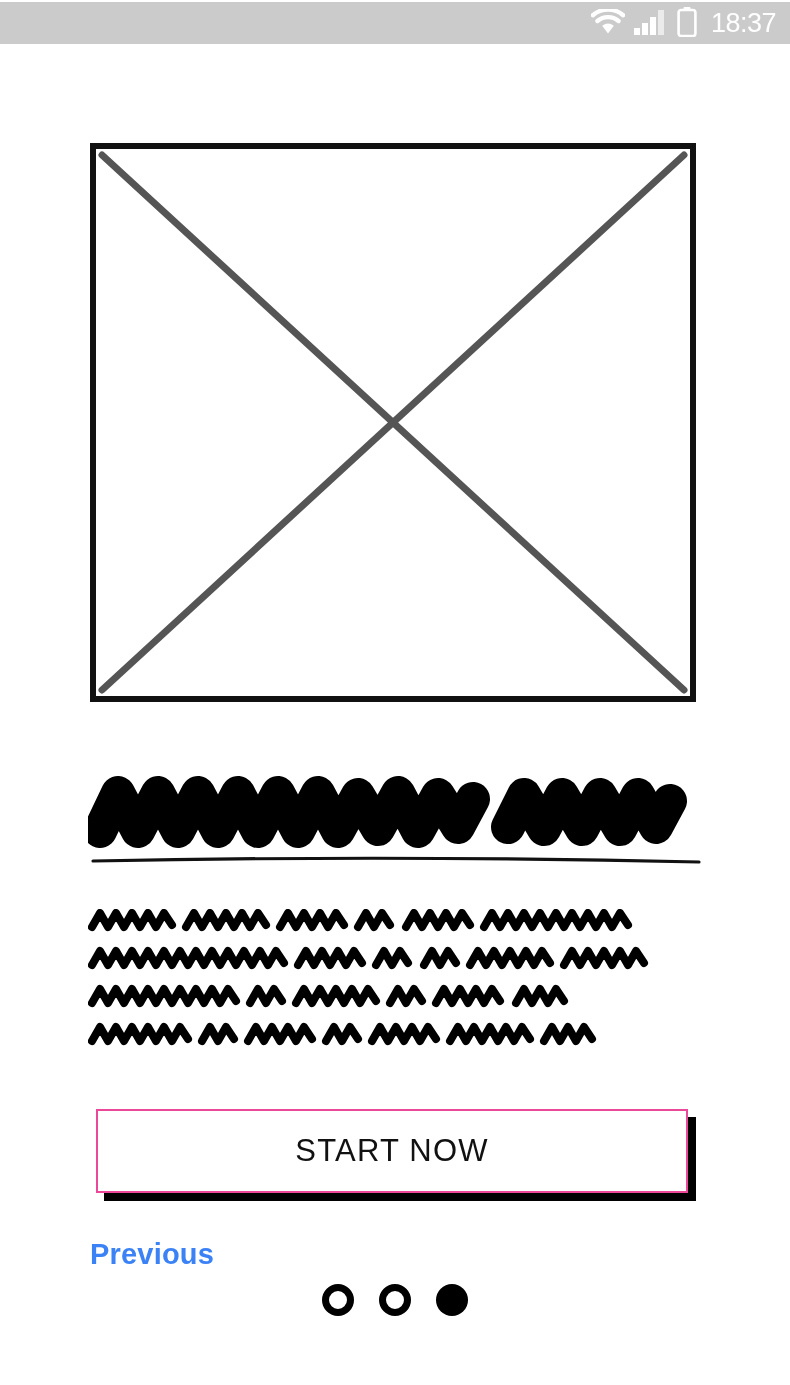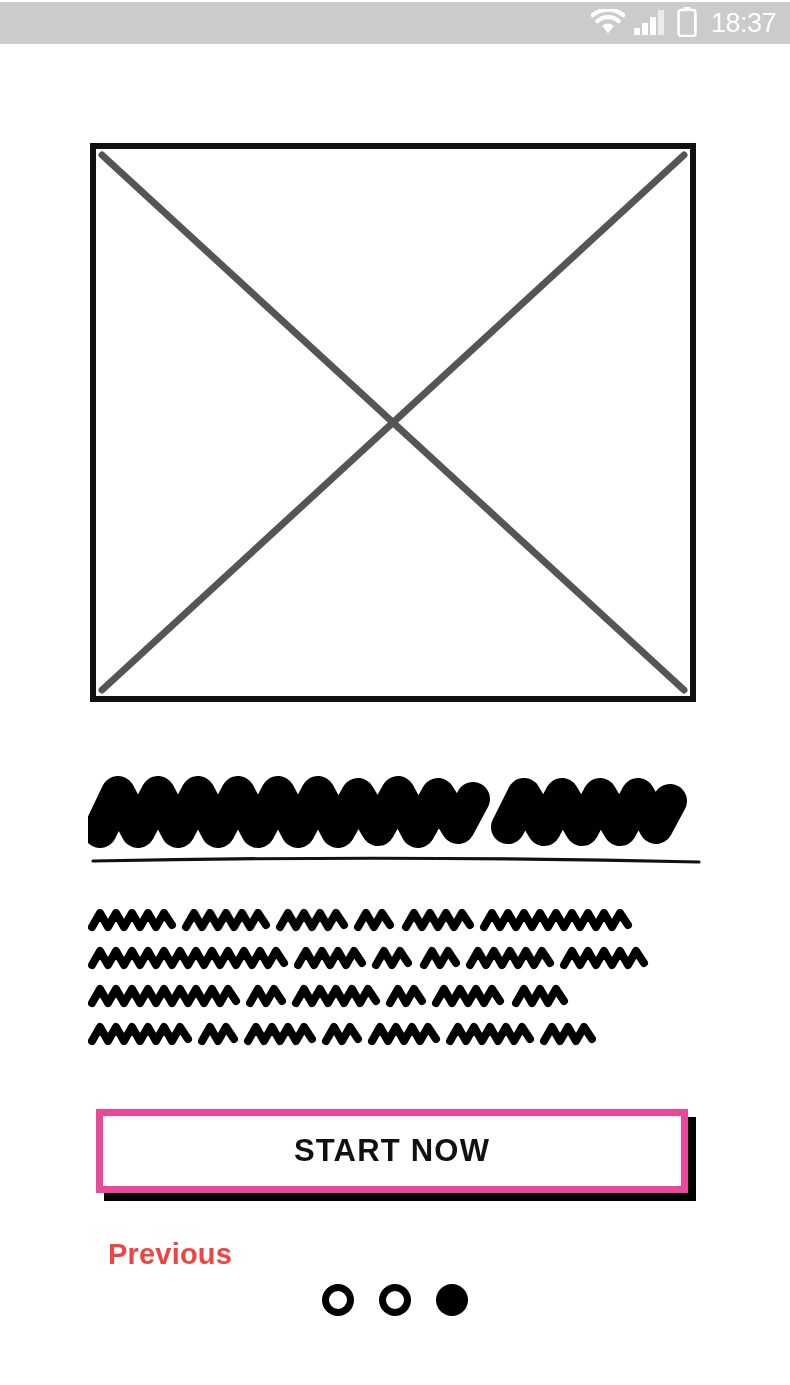--- a/index.html
+++ b/index.html
@@ -101,46 +101,45 @@
     height: 84px;
     background: #000000;
   }
   .cta-button {
     position: absolute;
     left: 0;
     top: 0;
     width: 592px;
     height: 84px;
     background: #ffffff;
-    border: 7px solid #ec4899;
+    border: 2px solid #ec4899;
     box-sizing: border-box;
     display: flex;
     align-items: center;
     justify-content: center;
     cursor: pointer;
-    font-weight: bold;
   }
   .cta-label {
     font-family: "Liberation Sans", sans-serif;
     font-size: 31px;
     letter-spacing: 1.2px;
     color: #111111;
     line-height: 1;
     padding-bottom: 2px;
   }
 
   
   .previous-link {
     position: absolute;
-    left: 108px;
+    left: 90px;
     top: 1196px;
     font-family: "Liberation Sans", sans-serif;
     font-size: 29px;
     font-weight: bold;
-    color: #ef4444;
+    color: #3b82f6;
     line-height: 1;
     cursor: pointer;
     letter-spacing: 0.2px;
   }
 
   
   .pagination {
     position: absolute;
     left: 0;
     top: 1240px;

